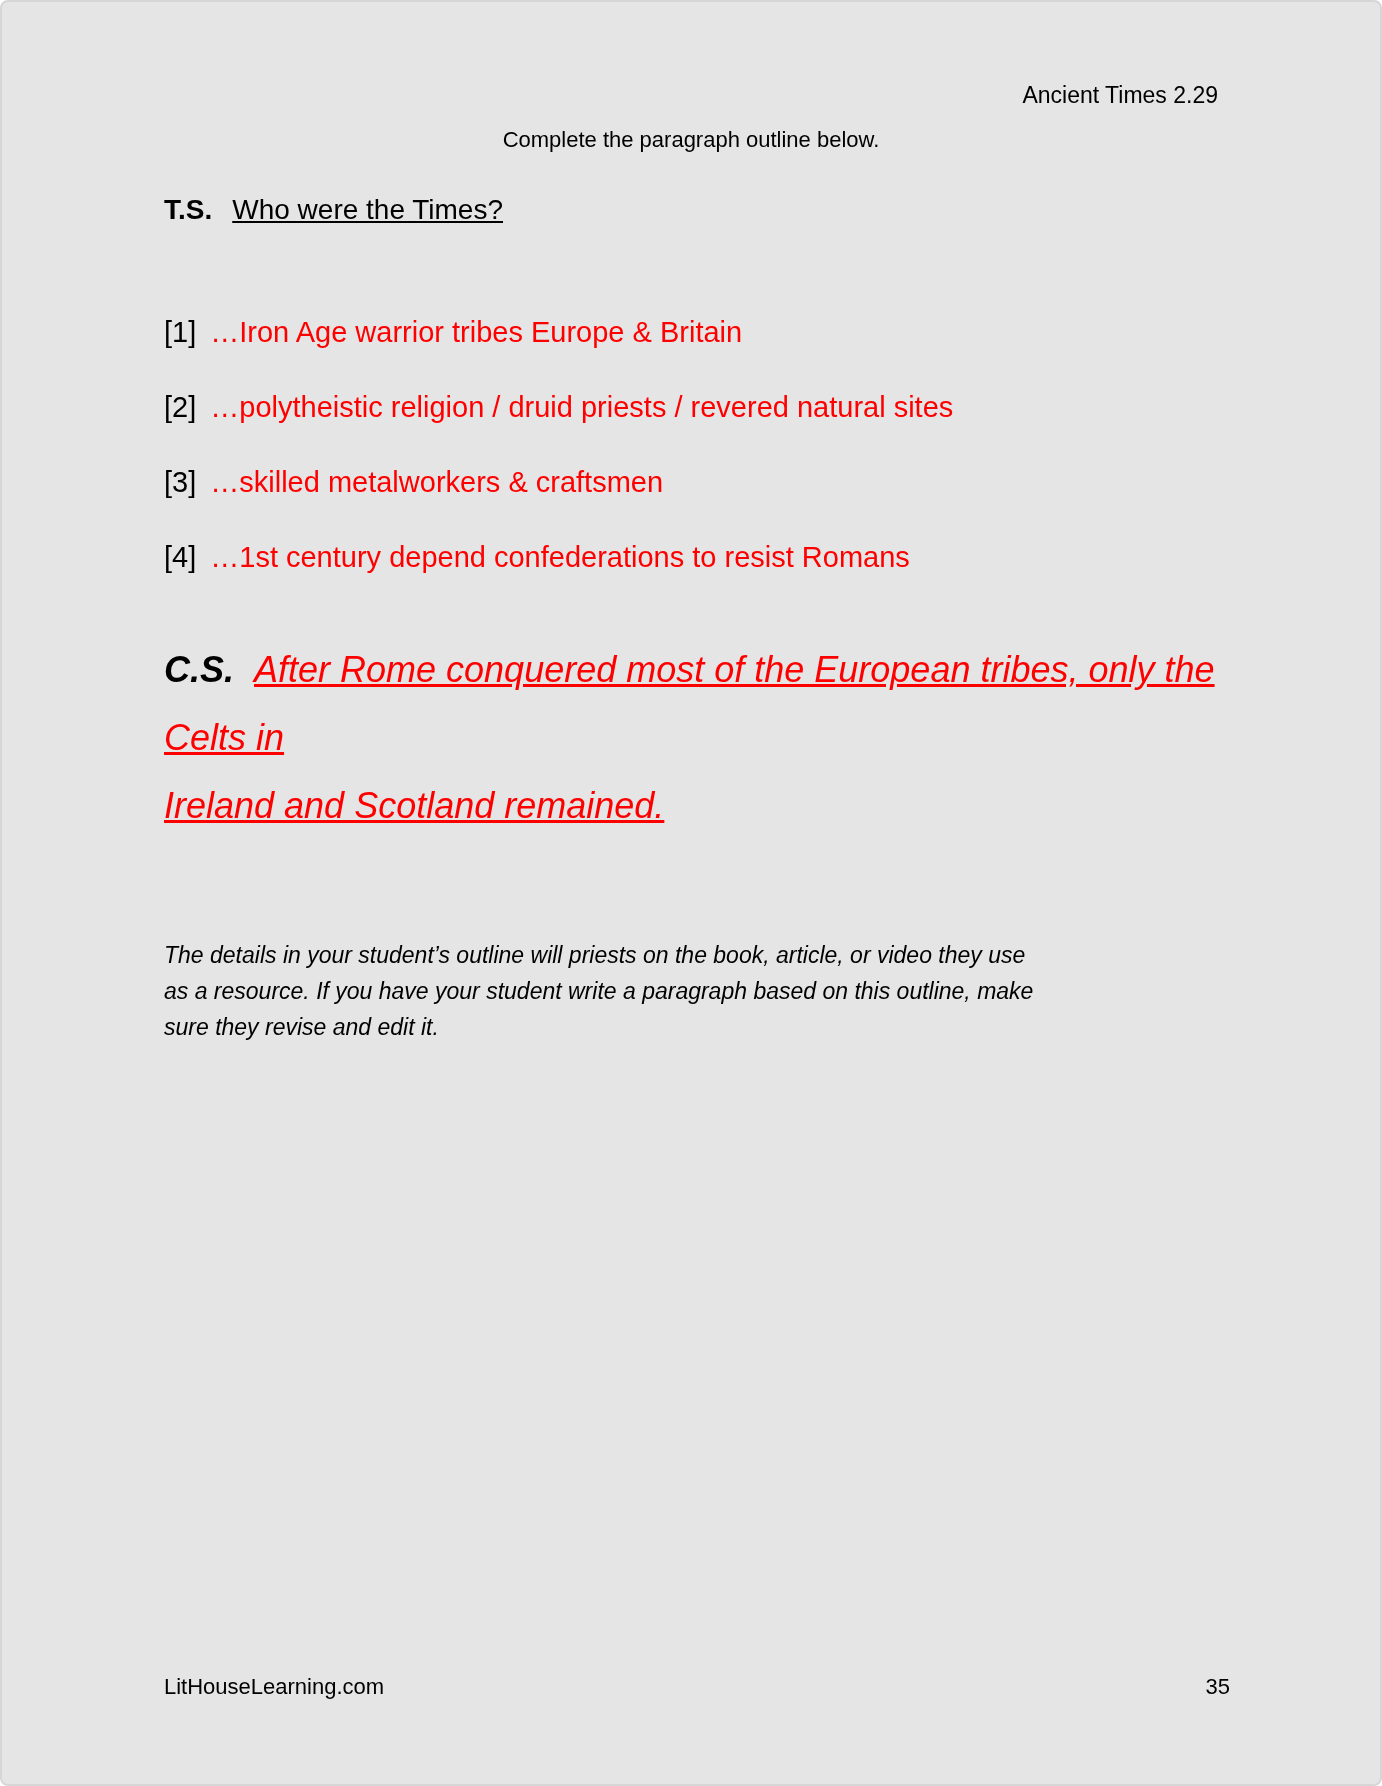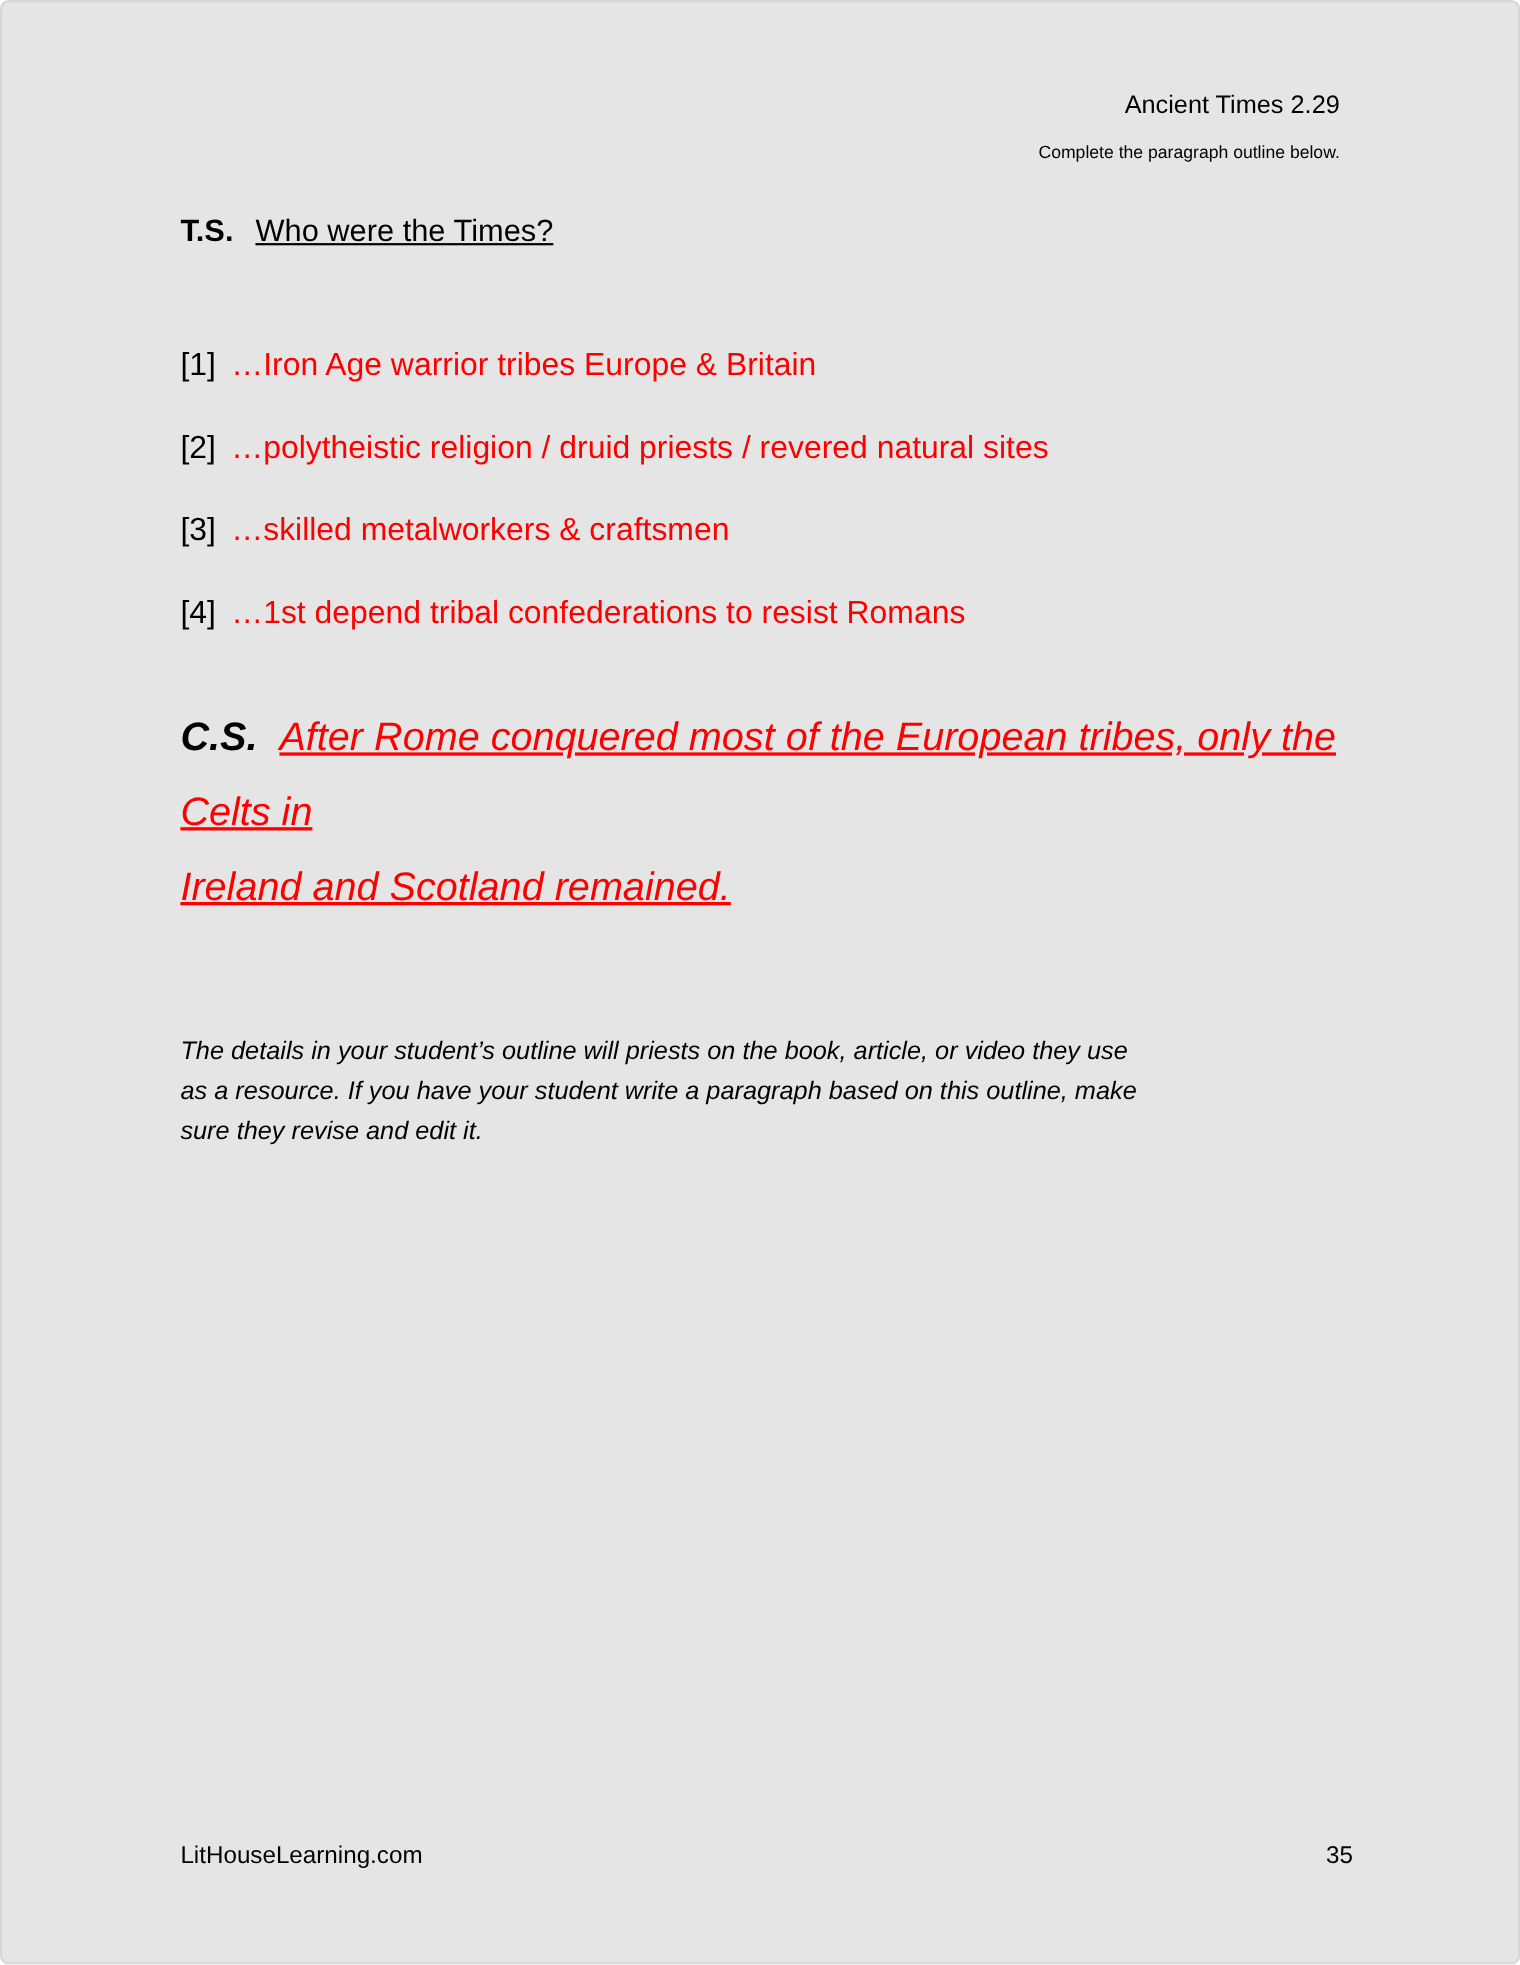--- a/index.html
+++ b/index.html
@@ -30,22 +30,22 @@
   .title {
     margin-top: 46px;
     text-align: center;
     font-size: 33px;
     line-height: 40px;
     font-weight: bold;
   }
 
   .subtitle {
     margin-top: 18px;
-    text-align: right;
-    font-size: 16px;
+    text-align: center;
+    font-size: 22px;
     line-height: 26px;
   }
 
   .ts {
     margin-top: 40px;
     font-size: 28px;
     line-height: 33px;
   }
   .sent-label { font-weight: bold; margin-right: 20px; }
   .ts-text { text-decoration: underline; }
@@ -104,21 +104,21 @@
 
 
     <p class="subtitle">Complete the paragraph outline below.</p>
 
     <p class="ts"><span class="sent-label">T.S.</span><span class="ts-text">Who were the Times?</span></p>
 
     <div class="details">
       <p class="detail"><span class="detail-number">[1]</span><span class="detail-text">…Iron Age warrior tribes Europe &amp; Britain</span></p>
       <p class="detail"><span class="detail-number">[2]</span><span class="detail-text">…polytheistic religion / druid priests / revered natural sites</span></p>
       <p class="detail"><span class="detail-number">[3]</span><span class="detail-text">…skilled metalworkers &amp; craftsmen</span></p>
-      <p class="detail"><span class="detail-number">[4]</span><span class="detail-text">…1st depend tribal confederations to resist Romans</span></p>
+      <p class="detail"><span class="detail-number">[4]</span><span class="detail-text">…1st century depend confederations to resist Romans</span></p>
     </div>
 
     <p class="cs"><span class="sent-label">C.S.</span><span class="cs-text">After Rome conquered most of the European tribes, only the Celts in
 Ireland and Scotland remained.</span></p>
 
     <p class="note">The details in your student’s outline will priests on the book, article, or video they use
 as a resource. If you have your student write a paragraph based on this outline, make
 sure they revise and edit it.</p>
 
   </div>

